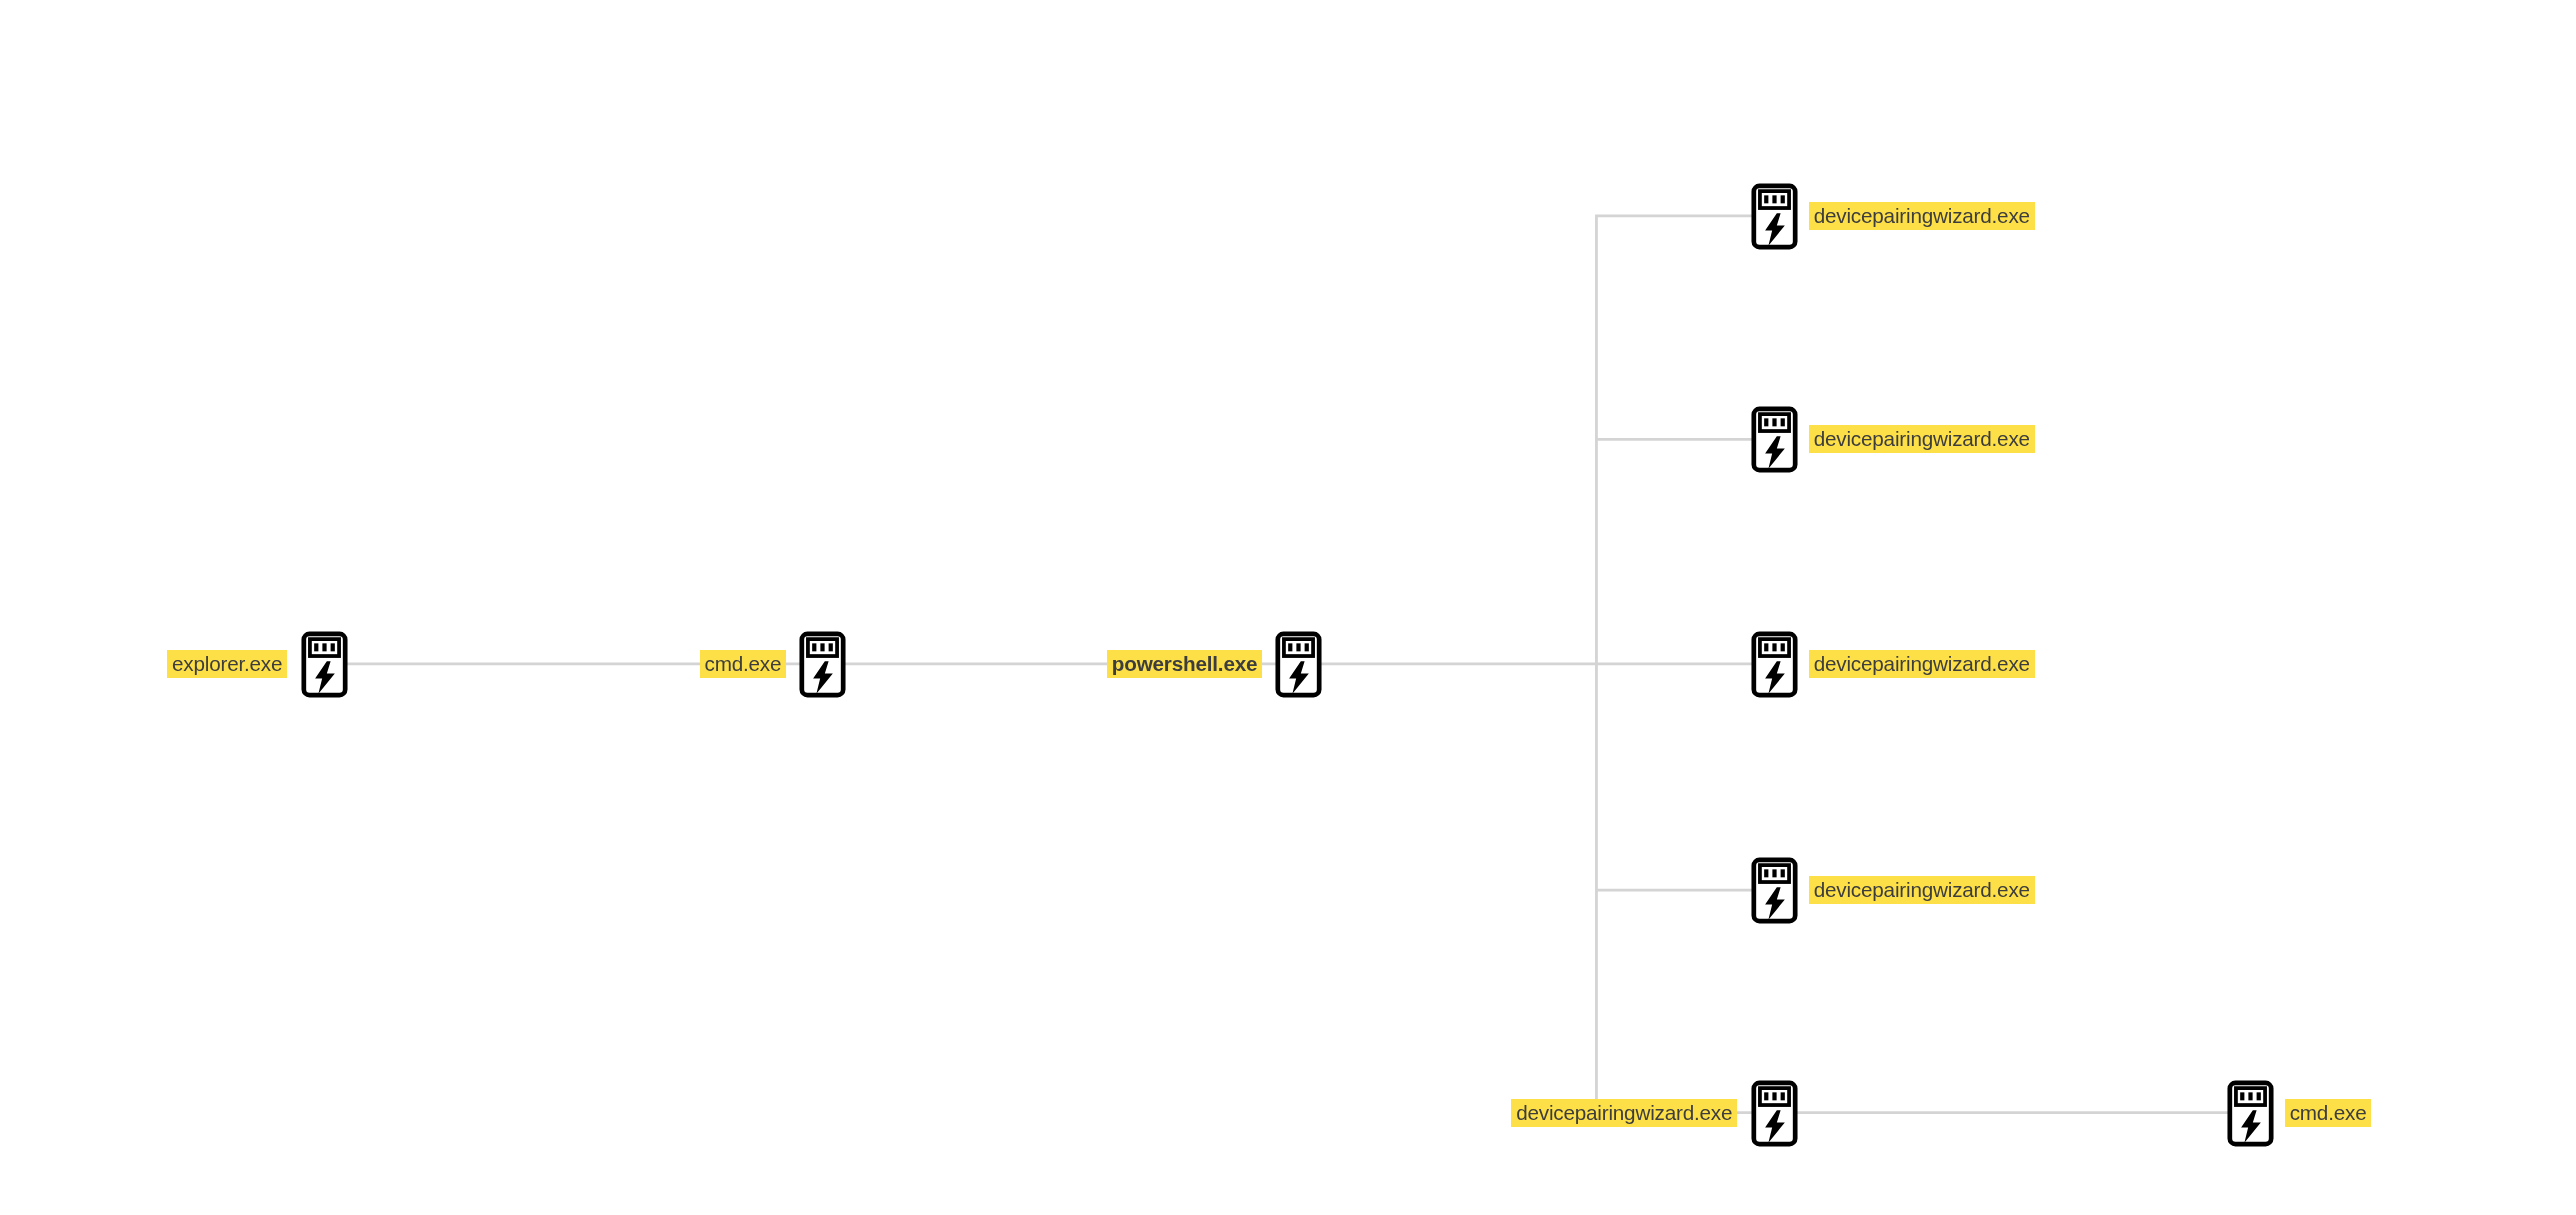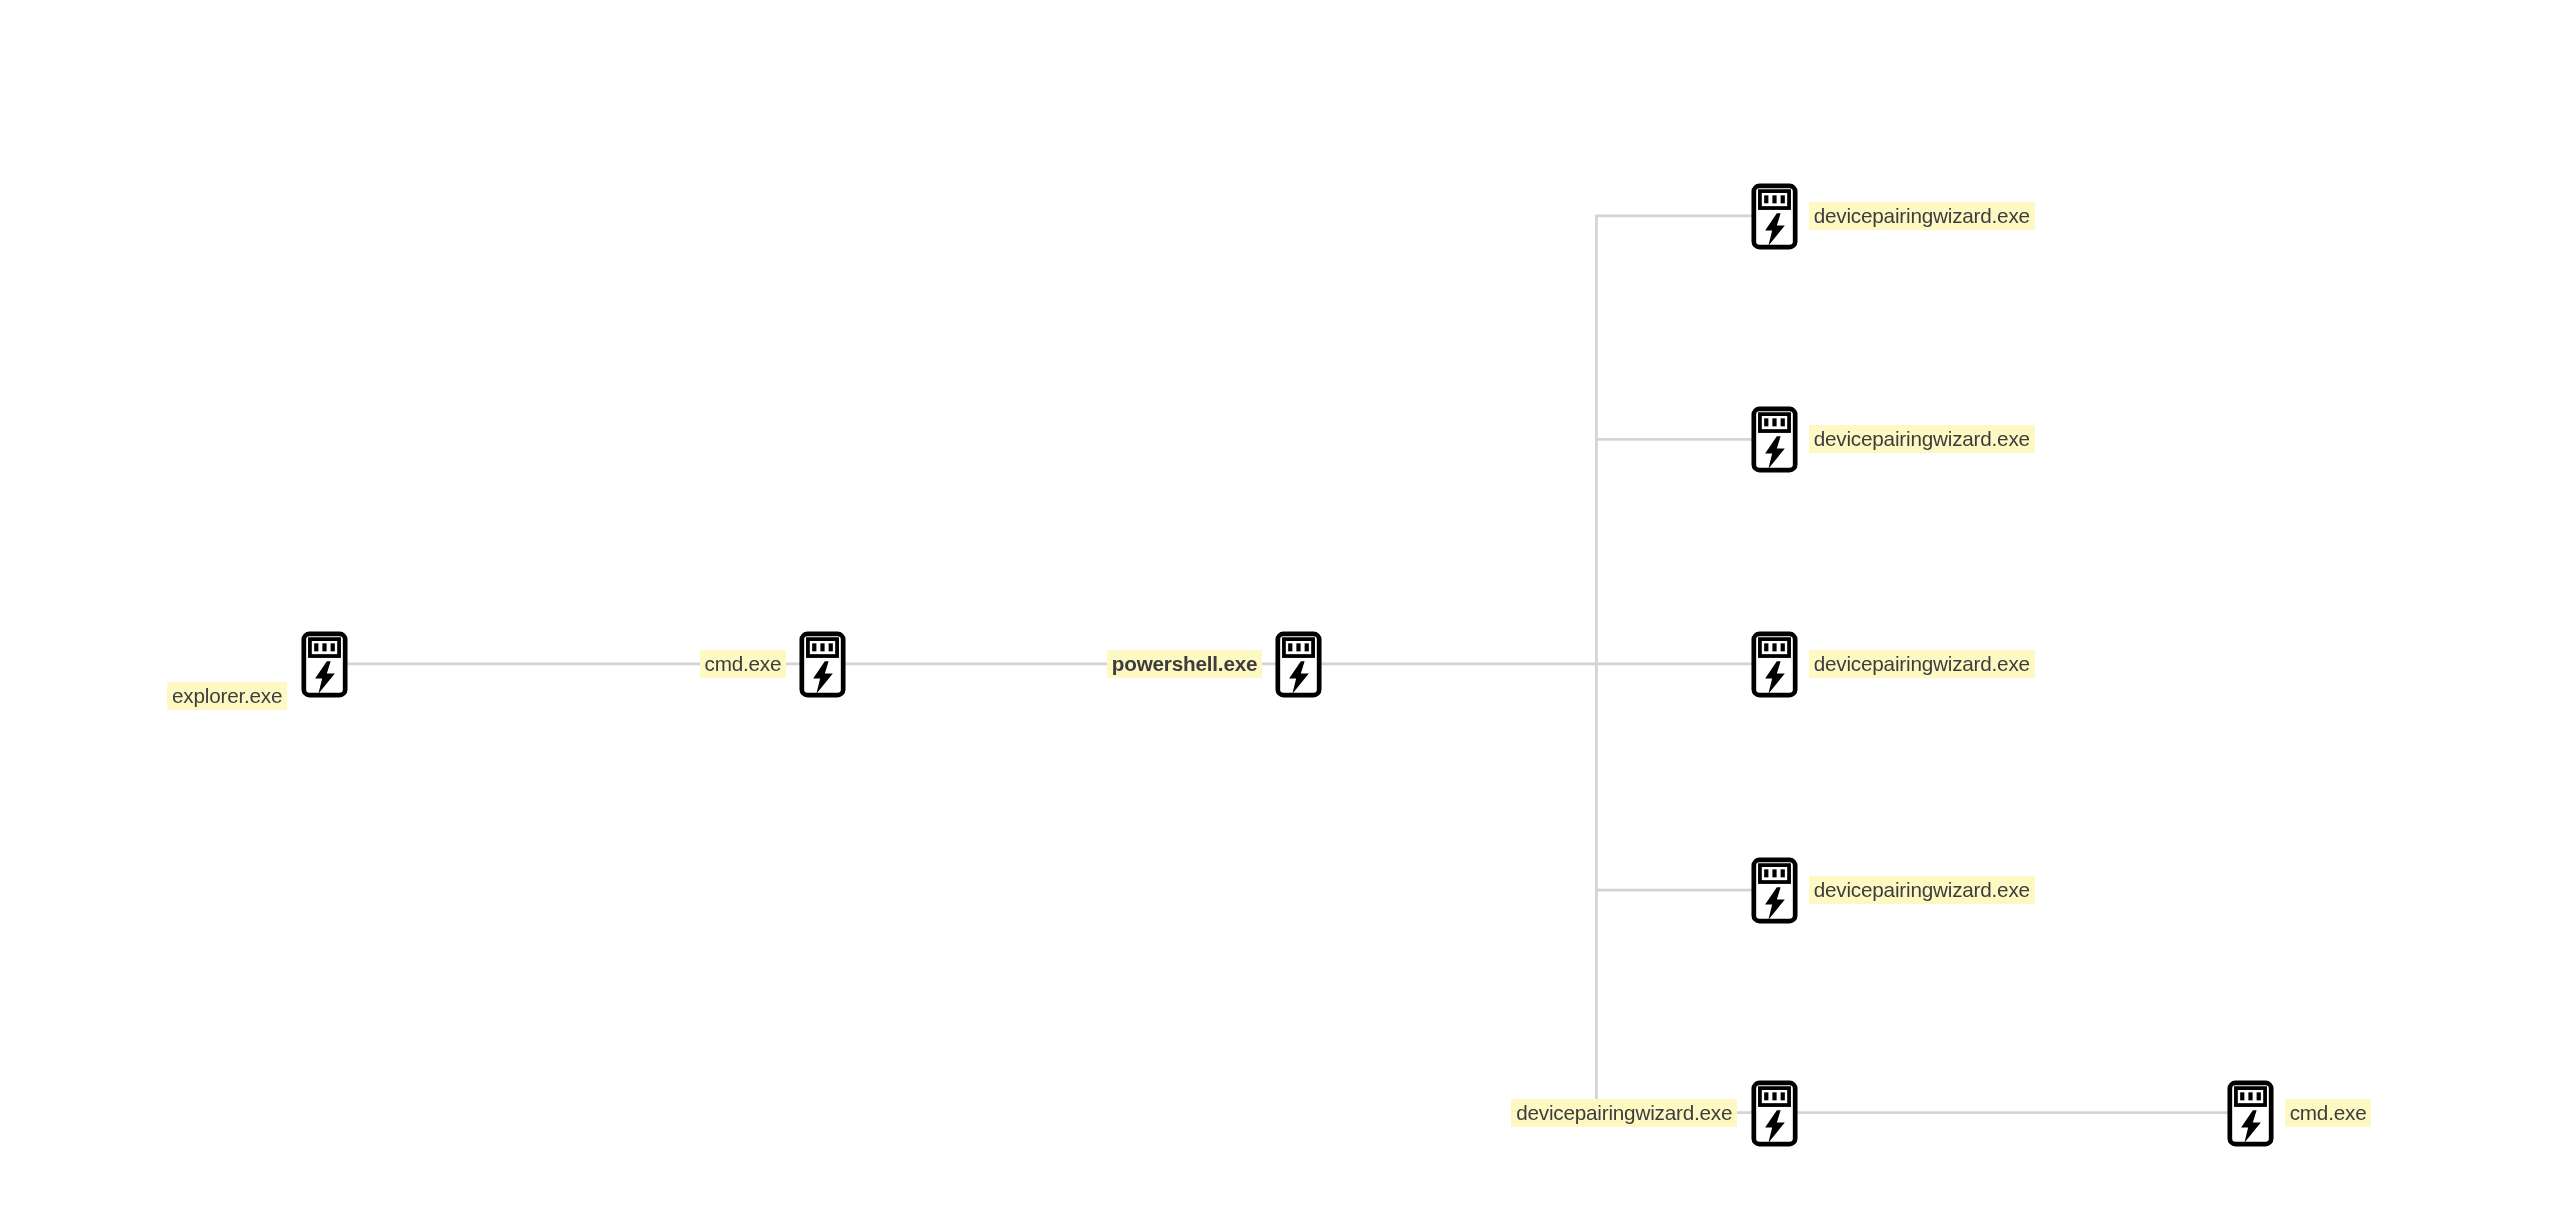--- a/index.html
+++ b/index.html
@@ -32,21 +32,21 @@
     display: block;
     width: 100%;
     height: 100%;
   }
   .node-label {
     position: absolute;
     z-index: 3;
     height: 28px;
     line-height: 28px;
     padding: 0 4.7px;
-    background: #fef9c3;
+    background: #fde047;
     color: #3d3d3d;
     font-size: 20.7px;
     letter-spacing: -0.2px;
     white-space: nowrap;
   }
 </style>
 </head>
 <body>
 
 <div class="canvas">
@@ -62,21 +62,21 @@
     <div class="node-icon" style="left: 301px; top: 631px;">
       <svg viewBox="0 0 50 71" xmlns="http://www.w3.org/2000/svg">
         <rect x="3" y="3" width="44" height="65" rx="6" ry="6" fill="#ffffff" stroke="#000000" stroke-width="5"></rect>
         <rect x="9.5" y="8.5" width="31" height="18" fill="#ffffff" stroke="#000000" stroke-width="4"></rect>
         <rect x="14" y="13" width="4.5" height="8.5" fill="#000000"></rect>
         <rect x="22.75" y="13" width="4.5" height="8.5" fill="#000000"></rect>
         <rect x="31.5" y="13" width="4.5" height="8.5" fill="#000000"></rect>
         <path d="M27.5 32 L15 50.5 L22.5 50.5 L18.5 66.5 L36 45 L27.5 45 L31.5 32 Z" fill="#000000"></path>
       </svg>
     </div>
-    <div class="node-label" style="top: 682px; right: 2289px;">explorer.exe</div>
+    <div class="node-label" style="top: 650px; right: 2289px;">explorer.exe</div>
   </div>
 
   <div>
     <div class="node-icon" style="left: 799px; top: 631px;">
       <svg viewBox="0 0 50 71" xmlns="http://www.w3.org/2000/svg">
         <rect x="3" y="3" width="44" height="65" rx="6" ry="6" fill="#ffffff" stroke="#000000" stroke-width="5"></rect>
         <rect x="9.5" y="8.5" width="31" height="18" fill="#ffffff" stroke="#000000" stroke-width="4"></rect>
         <rect x="14" y="13" width="4.5" height="8.5" fill="#000000"></rect>
         <rect x="22.75" y="13" width="4.5" height="8.5" fill="#000000"></rect>
         <rect x="31.5" y="13" width="4.5" height="8.5" fill="#000000"></rect>

